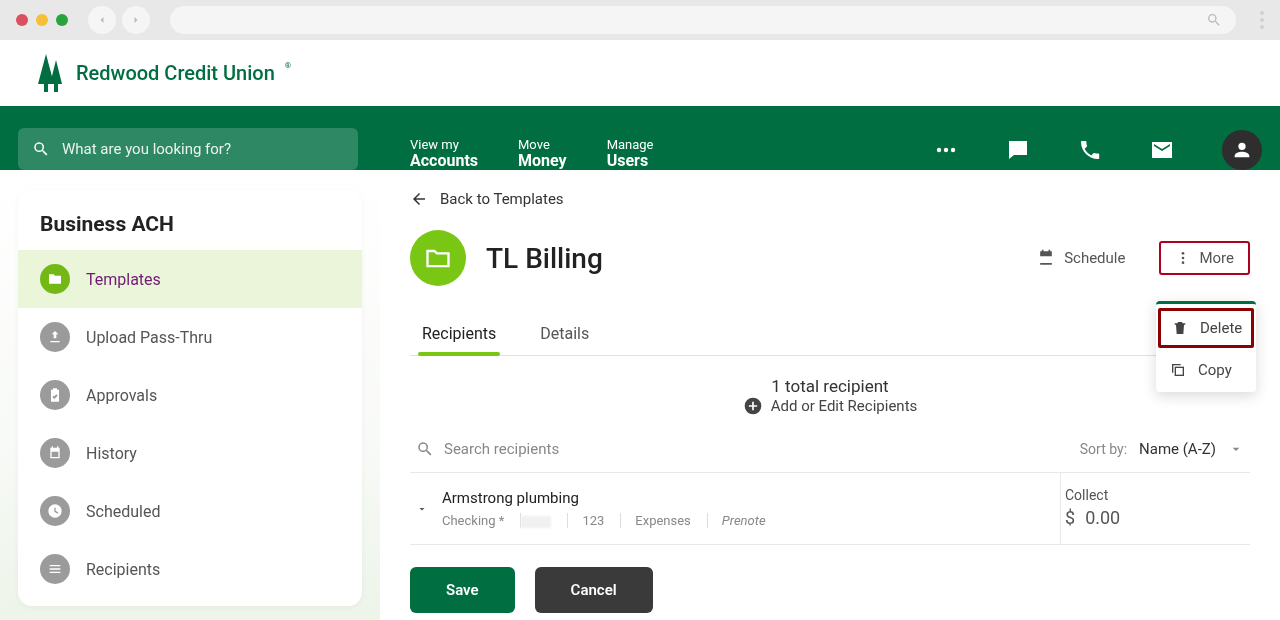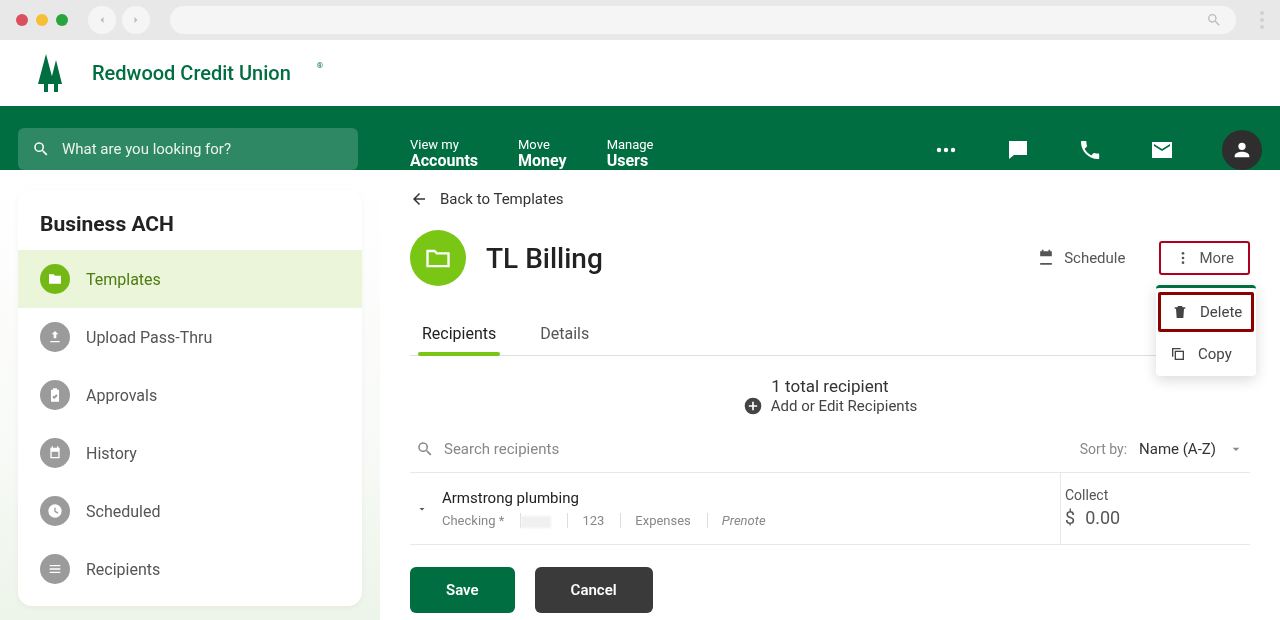--- a/index.html
+++ b/index.html
@@ -14,21 +14,21 @@
     .tl-green { background: #29a33c; }
     .nav-arrows { display: flex; gap: 6px; margin-left: 12px; }
     .nav-arrow { width: 28px; height: 28px; border-radius: 50%; background: #f5f5f5; display: flex; align-items: center; justify-content: center; color: #bbb; }
     .url-bar { flex: 1; height: 28px; background: #f5f5f5; border-radius: 14px; margin: 0 12px; display: flex; align-items: center; justify-content: flex-end; padding-right: 14px; }
     .url-search-icon { color: #bbb; }
     .browser-menu { display: flex; flex-direction: column; gap: 3px; margin-left: 4px; }
     .browser-menu span { width: 4px; height: 4px; background: #d0d0d0; border-radius: 50%; }
 
     
     .logo-bar { height: 66px; background: #fff; display: flex; align-items: center; padding-left: 36px; }
-    .logo { display: flex; align-items: center; gap: 28px; color: #006e41; }
+    .logo { display: flex; align-items: center; gap: 12px; color: #006e41; }
     .logo-mark svg { display: block; }
     .logo-text { font-size: 20px; font-weight: 500; }
     .logo-tm { font-size: 8px; vertical-align: top; position: relative; top: -8px; left: -2px; }
 
     
     .green-nav { height: 64px; background: #006e41; display: flex; align-items: flex-end; padding: 0 18px; gap: 24px; }
     .search-box { width: 340px; height: 42px; background: rgba(255,255,255,0.18); border-radius: 6px; display: flex; align-items: center; padding: 0 14px; gap: 12px; color: #fff; }
     .search-box input { flex: 1; background: transparent; border: none; outline: none; color: #fff; font-size: 15px; }
     .search-box input::placeholder { color: rgba(255,255,255,0.9); }
     .nav-items { display: flex; gap: 40px; margin-left: 28px; }
@@ -41,37 +41,37 @@
     .avatar { width: 40px; height: 40px; border-radius: 50%; background: #2e2e2e; display: flex; align-items: center; justify-content: center; color: #fff; }
 
     
     .main-layout { display: flex; height: calc(620px - 40px - 66px - 64px); }
 
     
     .sidebar { width: 380px; padding: 20px 18px 0 18px; background: linear-gradient(180deg, #ffffff 0%, #f8faf7 60%, #edf4e9 100%); }
     .sidebar-card { background: #fff; border-radius: 14px; box-shadow: 0 2px 6px rgba(0,0,0,0.04); overflow: hidden; padding-bottom: 8px; }
     .sidebar-title { padding: 22px 22px 14px; font-size: 21px; font-weight: 700; color: #222; }
     .sidebar-item { display: flex; align-items: center; gap: 16px; padding: 14px 22px; cursor: pointer; font-size: 16px; color: #555; }
-    .sidebar-item.active { background: #eaf5d9; color: #4d7c0f; }
+    .sidebar-item.active { background: #eaf5d9; color: #701a75; }
     .sidebar-item-icon { width: 30px; height: 30px; border-radius: 50%; display: flex; align-items: center; justify-content: center; flex-shrink: 0; }
     .sidebar-item.active .sidebar-item-icon { background: #74b816; color: #fff; }
     .sidebar-item:not(.active) .sidebar-item-icon { background: #9b9b9b; color: #fff; }
 
     
     .content { flex: 1; background: #fff; padding: 20px 30px 0 30px; overflow: visible; }
     .back-link { display: flex; align-items: center; gap: 12px; color: #333; font-size: 15px; margin-bottom: 22px; cursor: pointer; }
     .template-header { display: flex; align-items: center; gap: 20px; margin-bottom: 30px; }
     .template-icon { width: 56px; height: 56px; border-radius: 50%; background: #79c615; display: flex; align-items: center; justify-content: center; color: #fff; }
     .template-title { font-size: 28px; font-weight: 500; color: #222; flex: 1; }
     .template-actions { display: flex; align-items: center; gap: 24px; position: relative; }
     .action-btn { display: flex; align-items: center; gap: 8px; color: #555; font-size: 15px; cursor: pointer; padding: 6px 10px; }
     .more-btn { border: 2px solid #b00020; border-radius: 3px; padding: 6px 14px; }
 
     
-    .dropdown { position: absolute; top: 44px; right: -6px; width: 100px; background: #fff; box-shadow: 0 4px 14px rgba(0,0,0,0.15); border-radius: 4px; border-top: 3px solid #006e41; z-index: 10; padding: 2px 0; }
+    .dropdown { position: absolute; top: 60px; right: -6px; width: 100px; background: #fff; box-shadow: 0 4px 14px rgba(0,0,0,0.15); border-radius: 4px; border-top: 3px solid #006e41; z-index: 10; padding: 2px 0; }
     .dropdown-item { display: flex; align-items: center; gap: 12px; padding: 11px 14px; font-size: 15px; color: #444; cursor: pointer; }
     .dropdown-item.highlighted { border: 3px solid #8b0000; margin: 2px; padding: 8px 11px; border-radius: 2px; }
 
     
     .tabs { display: flex; gap: 36px; border-bottom: 1px solid #e0e0e0; margin-bottom: 20px; padding-left: 8px; }
     .tab { padding: 8px 4px 12px; font-size: 16px; color: #555; cursor: pointer; position: relative; }
     .tab.active { color: #222; }
     .tab.active::after { content: ''; position: absolute; bottom: -1px; left: 0; right: 0; height: 4px; background: #79c615; border-radius: 2px; }
 
     

